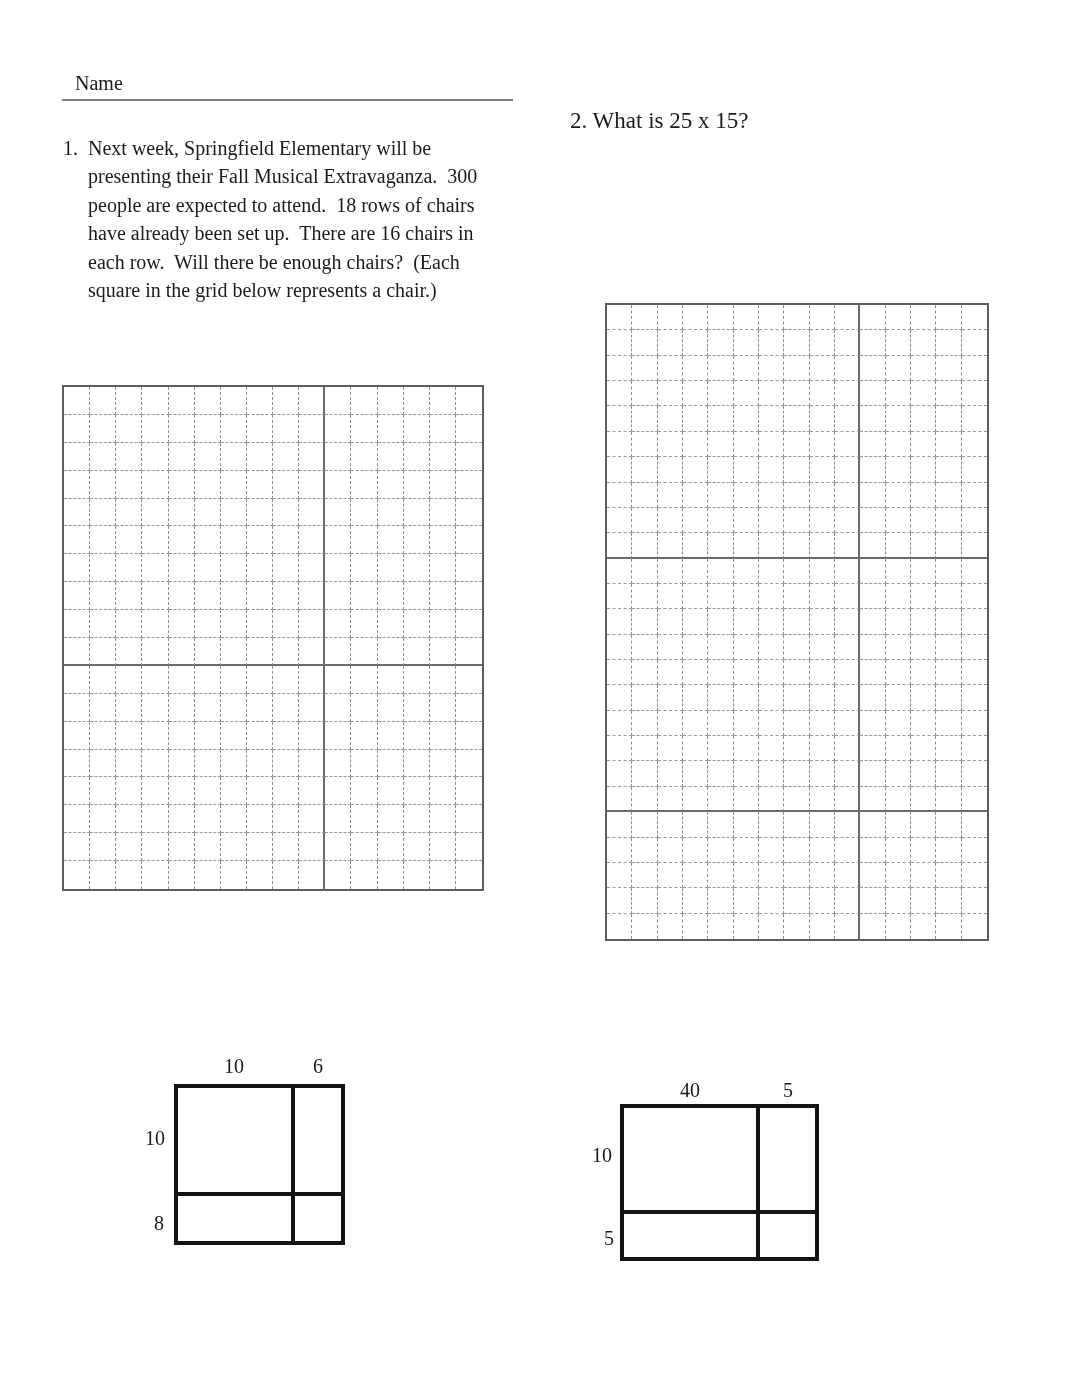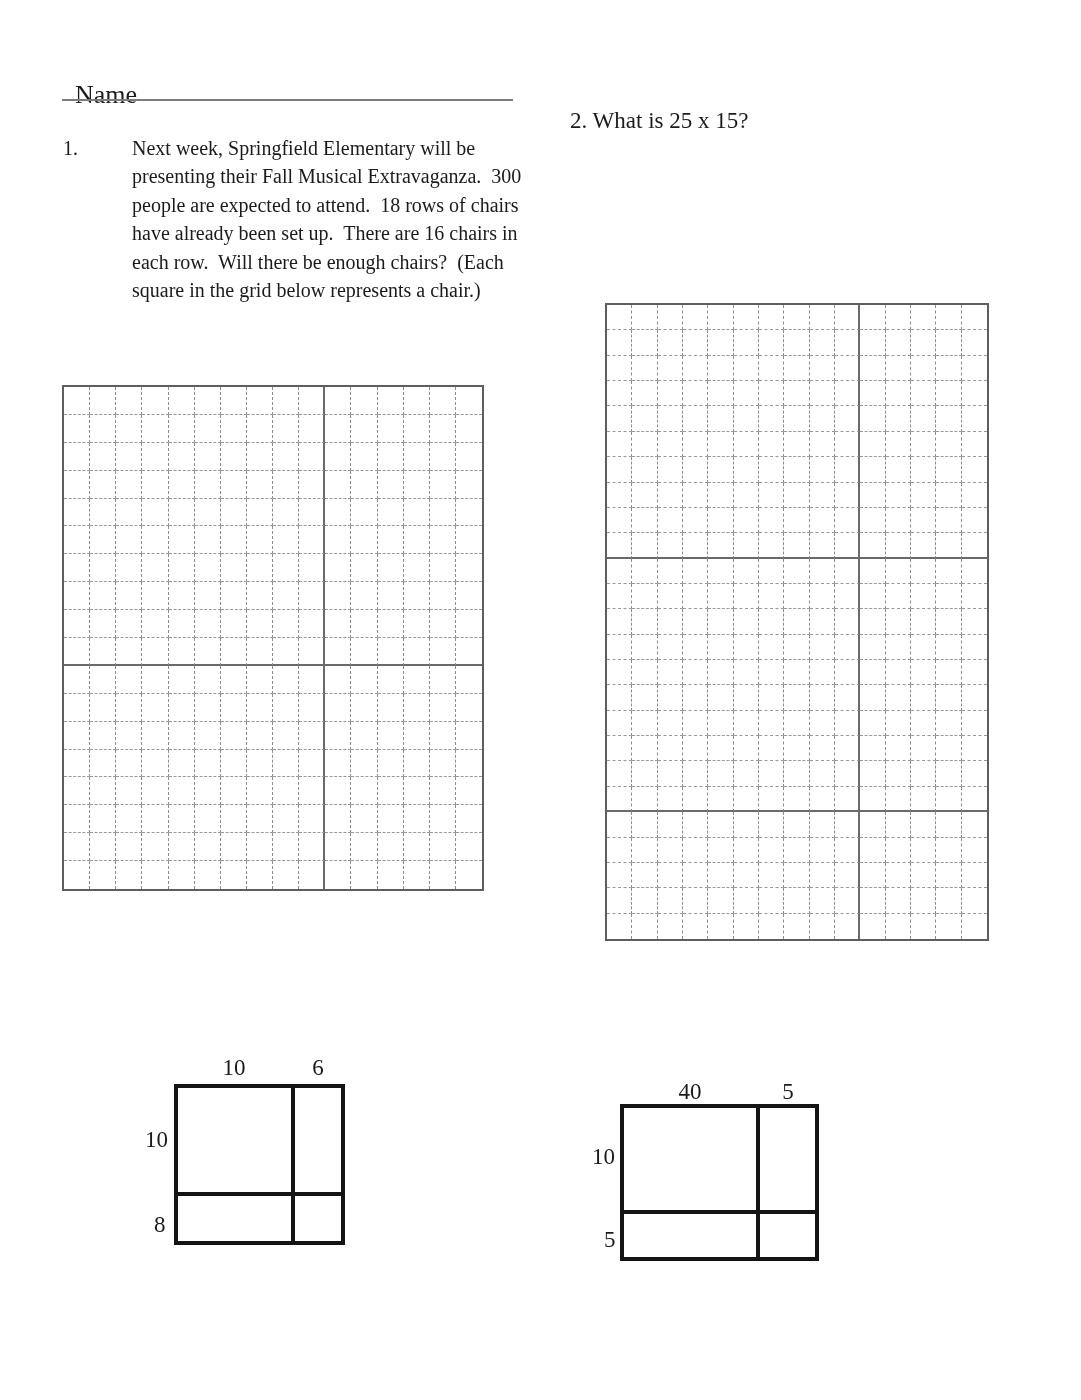--- a/index.html
+++ b/index.html
@@ -6,46 +6,46 @@
   .page{
     position:relative;
     width:1081px;
     height:1400px;
     background:#ffffff;
     font-family:"Liberation Serif", serif;
     color:#1b1b1b;
     overflow:hidden;
   }
   
-  .name-label{position:absolute;left:75px;top:80px;font-size:26px;}
+  .name-label{position:absolute;left:75px;top:72px;font-size:20px;}
   .name-line{position:absolute;left:62px;top:99px;width:451px;height:0;border-top:2px solid #7d7d7d;}
 
   
   .problem1{position:absolute;left:63px;top:134px;display:flex;font-size:20px;line-height:28.4px;}
   .p1-num{width:25px;flex:0 0 25px;}
-  .p1-text{white-space:pre;margin-left:44px;}
+  .p1-text{white-space:pre;}
 
   
   .problem2{position:absolute;left:570px;top:108px;font-size:23px;}
 
   
   .grid{
     position:absolute;display:grid;box-sizing:border-box;
     border:2px solid #5e5e5e;background:#fff;
   }
   .grid-left{left:62px;top:385px;width:422px;height:506px;}
   .grid-right{left:605px;top:303px;width:384px;height:638px;}
   .cell{box-sizing:border-box;}
   .cell.dr{border-right:1px dashed #8d8d8d;}
   .cell.db{border-bottom:1px dashed #989898;}
   .cell.sr{border-right:2px solid #6a6a6a;}
   .cell.sb{border-bottom:2px solid #6a6a6a;}
 
   
-  .model{position:absolute;font-size:23px;}
+  .model{position:absolute;font-size:20px;}
   .model-left{left:130px;top:1050px;width:250px;height:215px;}
   .model-right{left:580px;top:1072px;width:270px;height:205px;}
   .model .lbl{position:absolute;white-space:nowrap;}
   .model .lbl.centered{transform:translateX(-50%);}
   .model-rect{position:absolute;box-sizing:border-box;border:4px solid #141414;background:#fff;}
   .model-left  .model-rect{left:44px;top:34px;width:171px;height:161px;}
   .model-right .model-rect{left:40px;top:32px;width:199px;height:157px;}
   .vdiv{position:absolute;top:0;bottom:0;width:4px;background:#141414;}
   .hdiv{position:absolute;left:0;right:0;height:4px;background:#141414;}
   .model-left  .vdiv{left:113px;}

